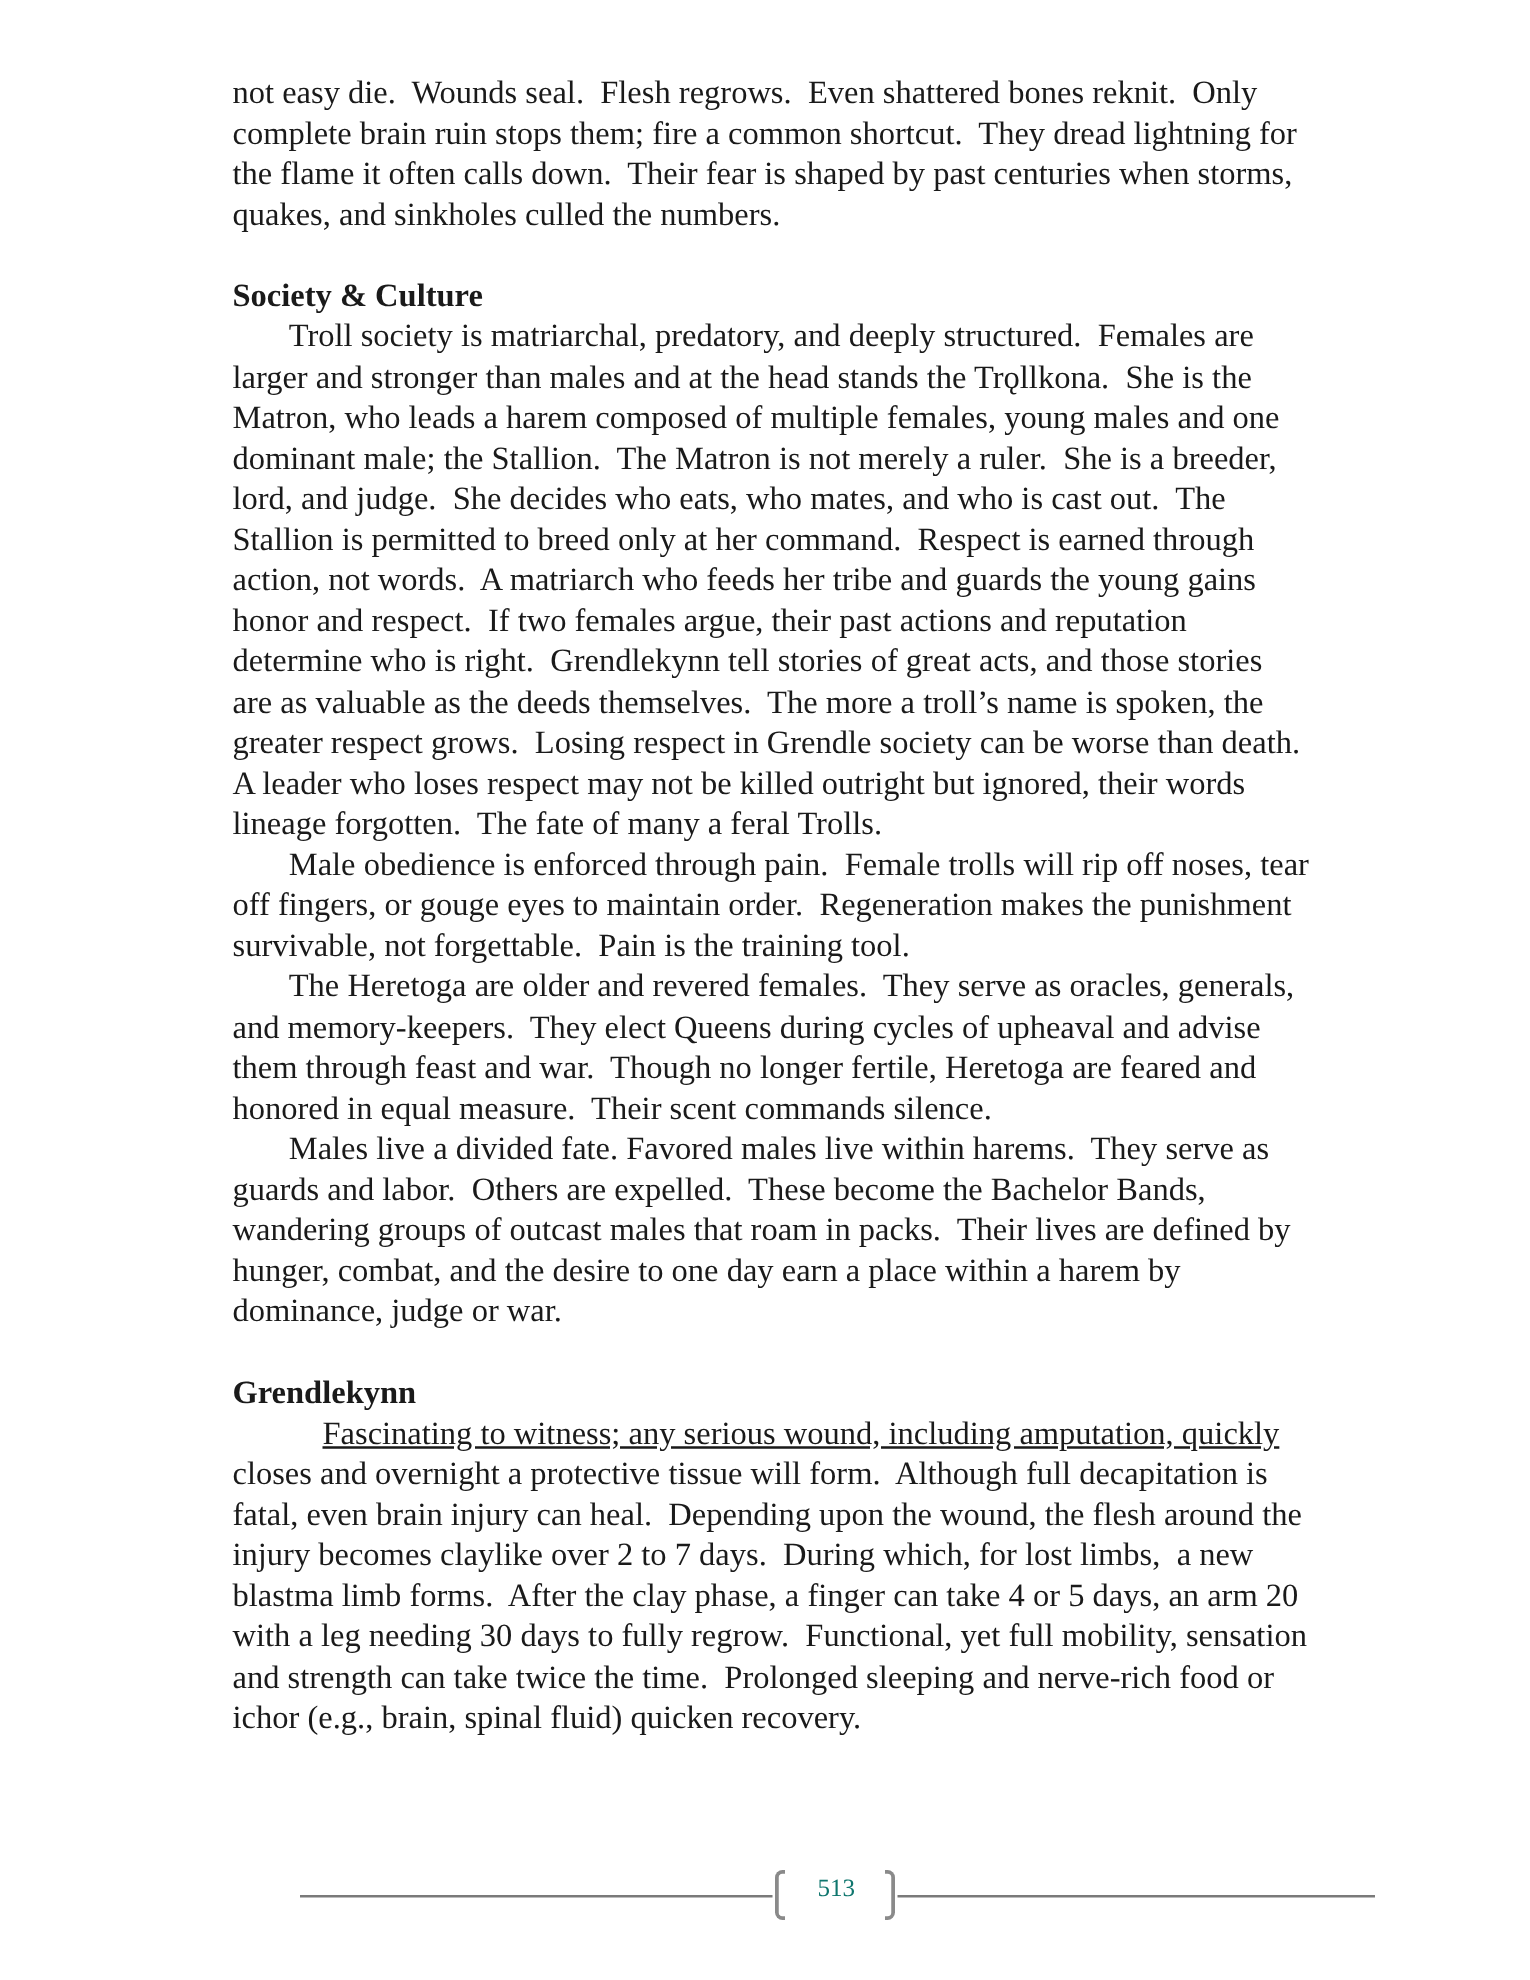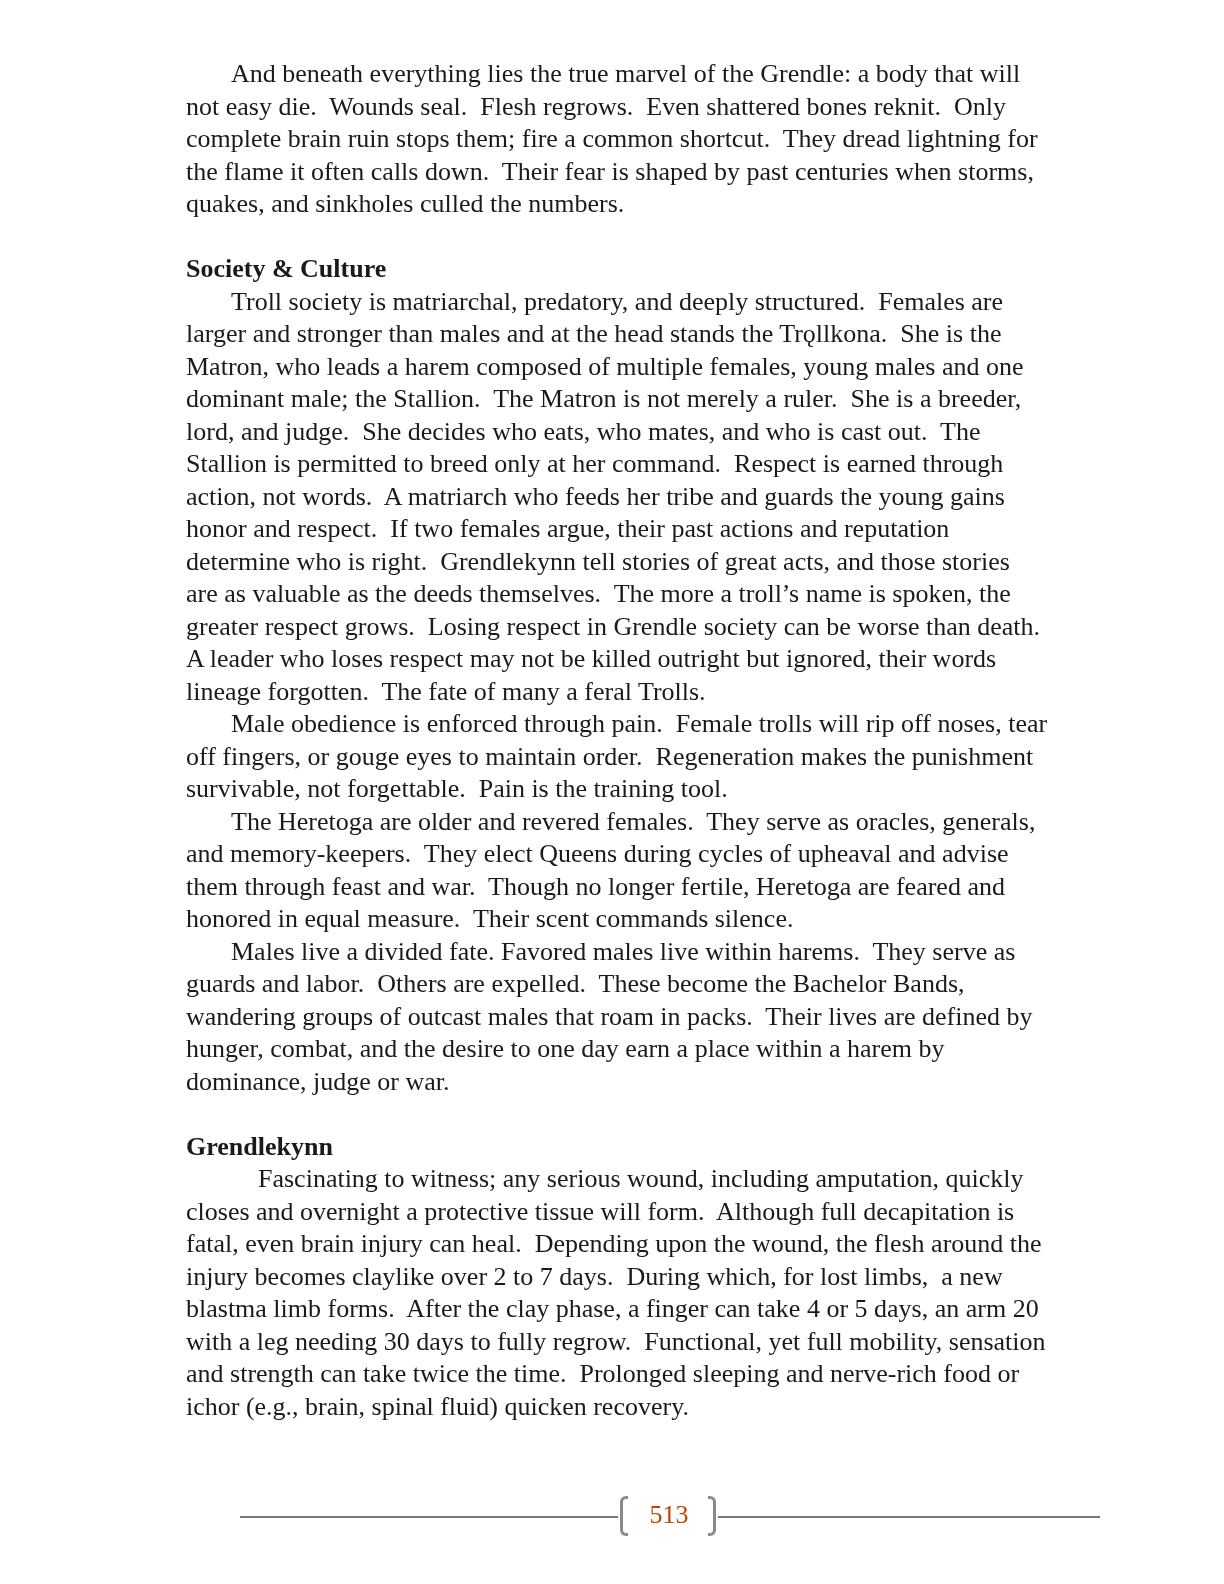--- a/index.html
+++ b/index.html
@@ -4,38 +4,37 @@
 <style>
   html, body { margin: 0; padding: 0; background: #ffffff; }
   body { width: 1224px; height: 1584px; position: relative; overflow: hidden; }
   .page {
     position: absolute; left: 186px; top: 58px; width: 980px;
     font-family: "Liberation Serif", "DejaVu Serif", serif;
     font-size: 26px; color: #1a1a1a; line-height: 32.5px;
   }
   .line { white-space: pre; height: 32.5px; }
   .indent { padding-left: 45px; }
-  .indent2 { padding-left: 72px; }
+  .indent2 { padding-left: 72px; text-decoration: underline; }
   .heading { font-weight: bold; height: 32.5px; }
   .gap { height: 32.5px; }
   .footer { position: absolute; left: 240px; top: 1494px; width: 860px; height: 46px; }
   .rule-left { position: absolute; left: 0; top: 22px; width: 378px; height: 2px; background: #7a7a7a; }
   .rule-right { position: absolute; left: 478px; top: 22px; width: 382px; height: 2px; background: #7a7a7a; }
   .bracket { position: absolute; top: 2px; width: 8px; height: 40px; border: 3px solid #8a8a8a; box-sizing: border-box; }
   .bracket.l { left: 380px; border-right: none; border-radius: 6px 0 0 6px; }
   .bracket.r { left: 468px; border-left: none; border-radius: 0 6px 6px 0; }
   .page-num { position: absolute; left: 390px; top: 6px; width: 78px; text-align: center;
-    font-family: "Liberation Serif", "DejaVu Serif", serif; font-size: 26px; color: #c2410c; }
+    font-family: "Liberation Serif", "DejaVu Serif", serif; font-size: 20px; color: #0f766e; }
 </style>
 </head>
 <body>
 
 <div class="page">
   <div class="paragraph">
-    <div class="line indent">And beneath everything lies the true marvel of the Grendle: a body that will</div>
     <div class="line">not easy die.  Wounds seal.  Flesh regrows.  Even shattered bones reknit.  Only</div>
     <div class="line">complete brain ruin stops them; fire a common shortcut.  They dread lightning for</div>
     <div class="line">the flame it often calls down.  Their fear is shaped by past centuries when storms,</div>
     <div class="line">quakes, and sinkholes culled the numbers.</div>
   </div>
 
   <div class="gap"></div>
 
   <div class="section">
     <div class="heading">Society &amp; Culture</div>

